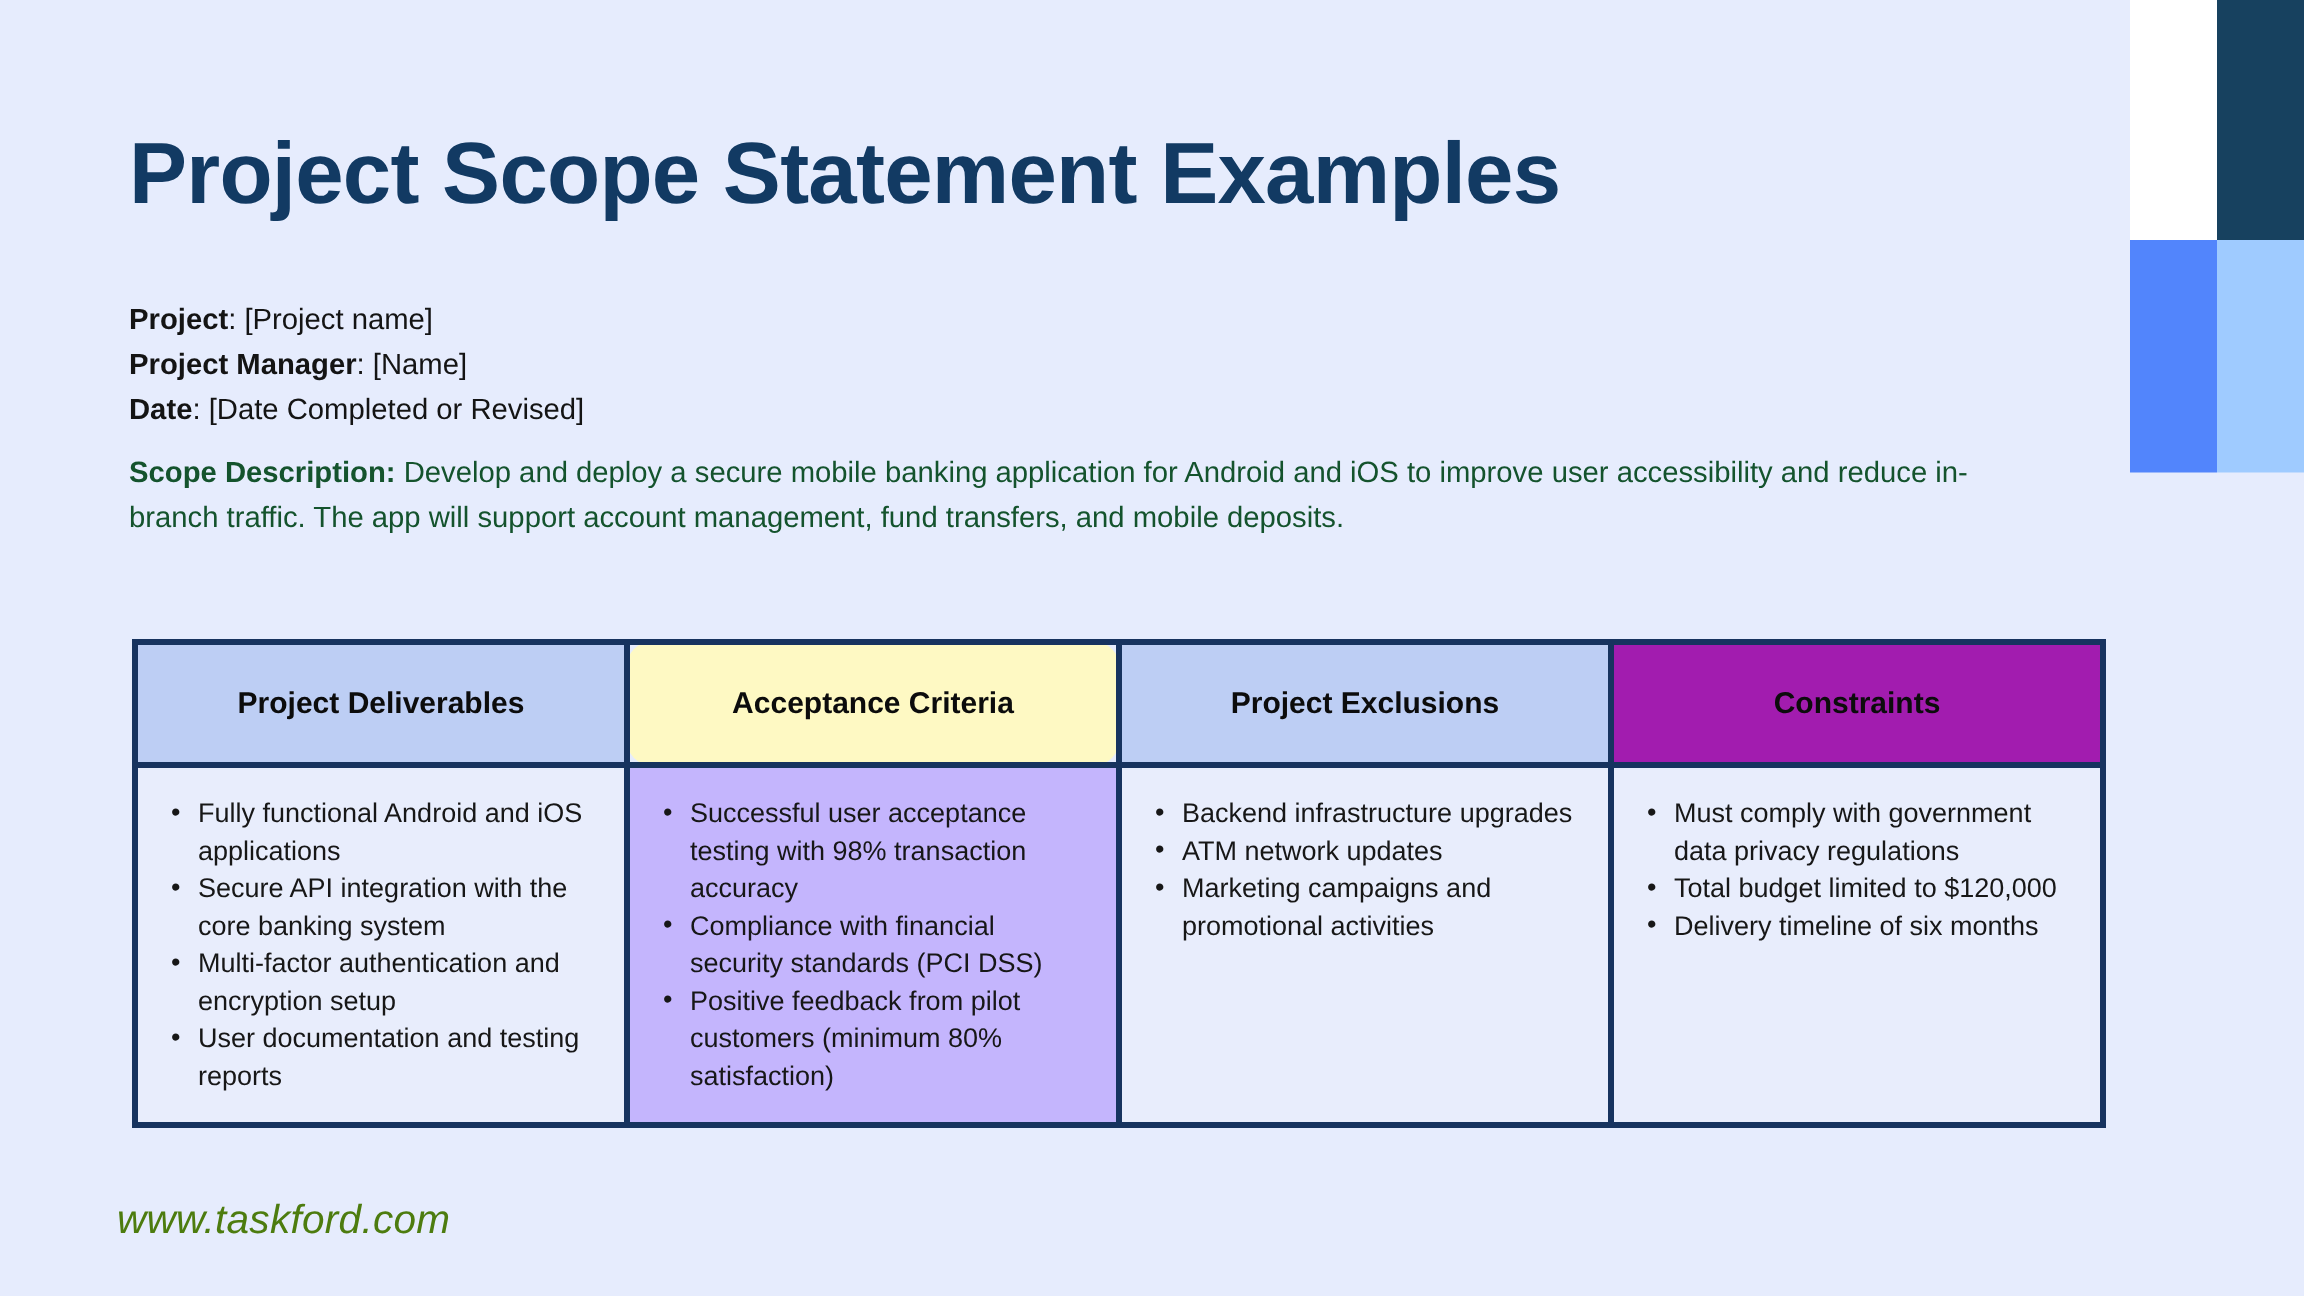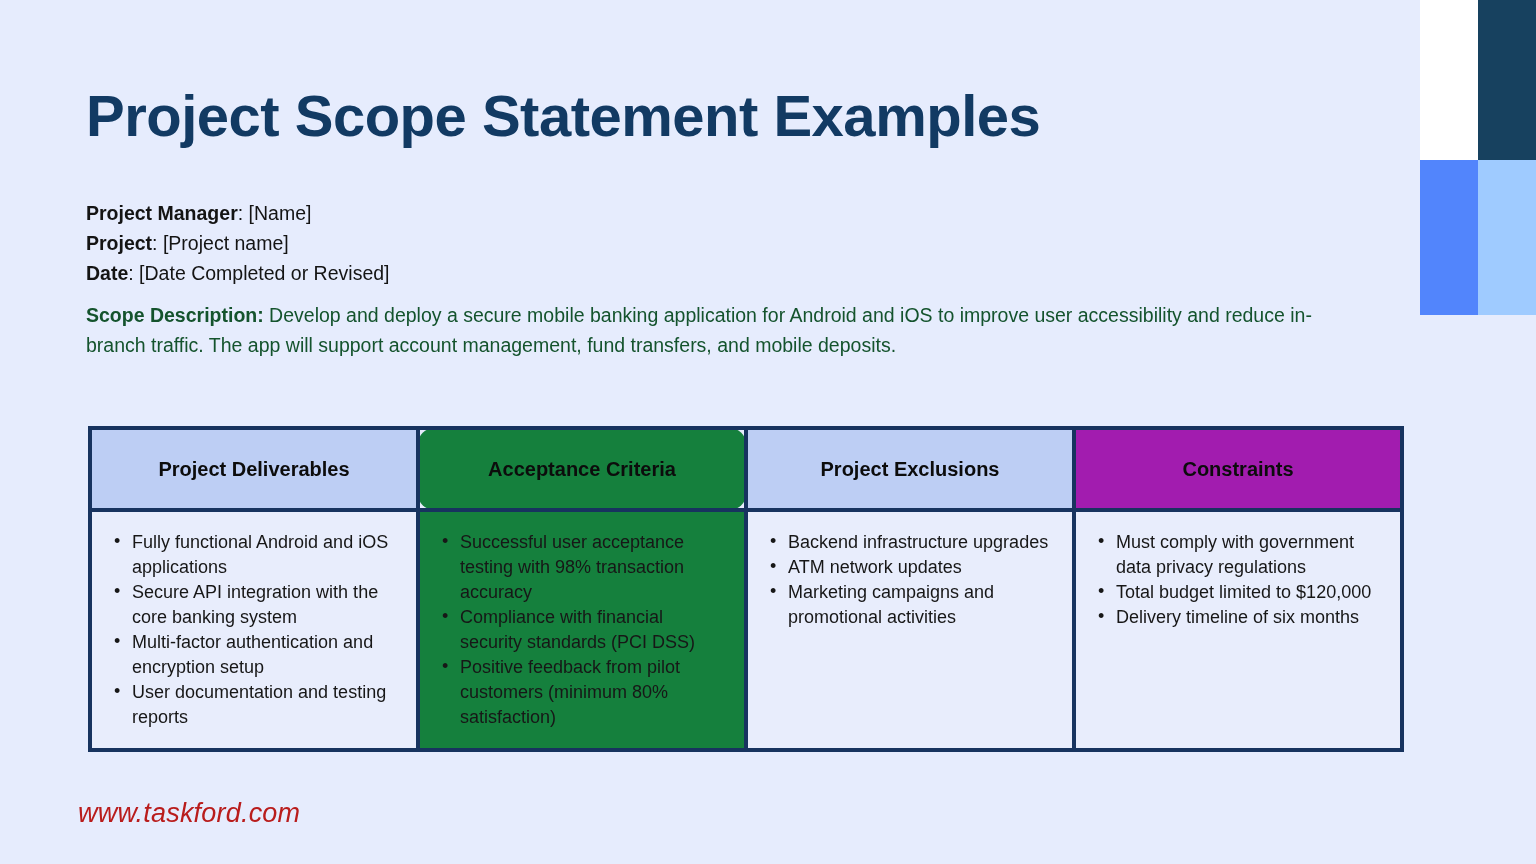--- a/index.html
+++ b/index.html
@@ -143,54 +143,54 @@
   <div class="deco-cell" style="background: rgb(82, 133, 252);"></div>
   <div class="deco-cell" style="background: rgb(159, 203, 255);"></div>
 </div>
 
 <div class="page">
 
   <h1 class="title" style="color: rgb(18, 58, 99);">Project Scope Statement Examples</h1>
 
   <div class="meta">
     <div>
-      <span class="lbl">Project Manager</span><span>: [Name]</span>
+      <span class="lbl">Project</span><span>: [Project name]</span>
     </div>
     <div>
-      <span class="lbl">Project</span><span>: [Project name]</span>
+      <span class="lbl">Project Manager</span><span>: [Name]</span>
     </div>
     <div>
       <span class="lbl">Date</span><span>: [Date Completed or Revised]</span>
     </div>
   </div>
 
   <p class="scope">
     <span class="lbl">Scope Description:</span><span> Develop and deploy a secure mobile banking application for Android and iOS to improve user accessibility and reduce in-branch traffic. The app will support account management, fund transfers, and mobile deposits.</span>
   </p>
 
   <table class="tbl">
     <thead>
       <tr>
         <th style="background: rgb(189, 206, 244); border-color: rgb(23, 51, 95);">Project Deliverables</th>
-        <th style="background: #15803d; border-color: rgb(23, 51, 95); border-radius: 16px;">Acceptance Criteria</th>
+        <th style="background: #fef9c3; border-color: rgb(23, 51, 95); border-radius: 16px;">Acceptance Criteria</th>
         <th style="background: rgb(189, 206, 244); border-color: rgb(23, 51, 95);">Project Exclusions</th>
         <th style="background: #a21caf; border-color: rgb(23, 51, 95);">Constraints</th>
       </tr>
     </thead>
     <tbody>
       <tr>
         <td style="background: rgb(232, 237, 252); border-color: rgb(23, 51, 95); margin-left: 36px;">
           <ul>
             <li>Fully functional Android and iOS applications</li>
             <li>Secure API integration with the core banking system</li>
             <li>Multi-factor authentication and encryption setup</li>
             <li>User documentation and testing reports</li>
           </ul>
         </td>
-        <td style="background: #15803d; border-color: rgb(23, 51, 95);">
+        <td style="background: #c4b5fd; border-color: rgb(23, 51, 95);">
           <ul>
             <li>Successful user acceptance testing with 98% transaction accuracy</li>
             <li>Compliance with financial security standards (PCI DSS)</li>
             <li>Positive feedback from pilot customers (minimum 80% satisfaction)</li>
           </ul>
         </td>
         <td style="background: rgb(232, 237, 252); border-color: rgb(23, 51, 95);">
           <ul>
             <li>Backend infrastructure upgrades</li>
             <li>ATM network updates</li>
@@ -201,15 +201,15 @@
           <ul>
             <li>Must comply with government data privacy regulations</li>
             <li>Total budget limited to $120,000</li>
             <li>Delivery timeline of six months</li>
           </ul>
         </td>
       </tr>
     </tbody>
   </table>
 
-  <div class="footer-url" style="color: #b91c1c;">www.taskford.com</div>
+  <div class="footer-url" style="color: #4d7c0f;">www.taskford.com</div>
 
 </div>
 
 </body></html>

